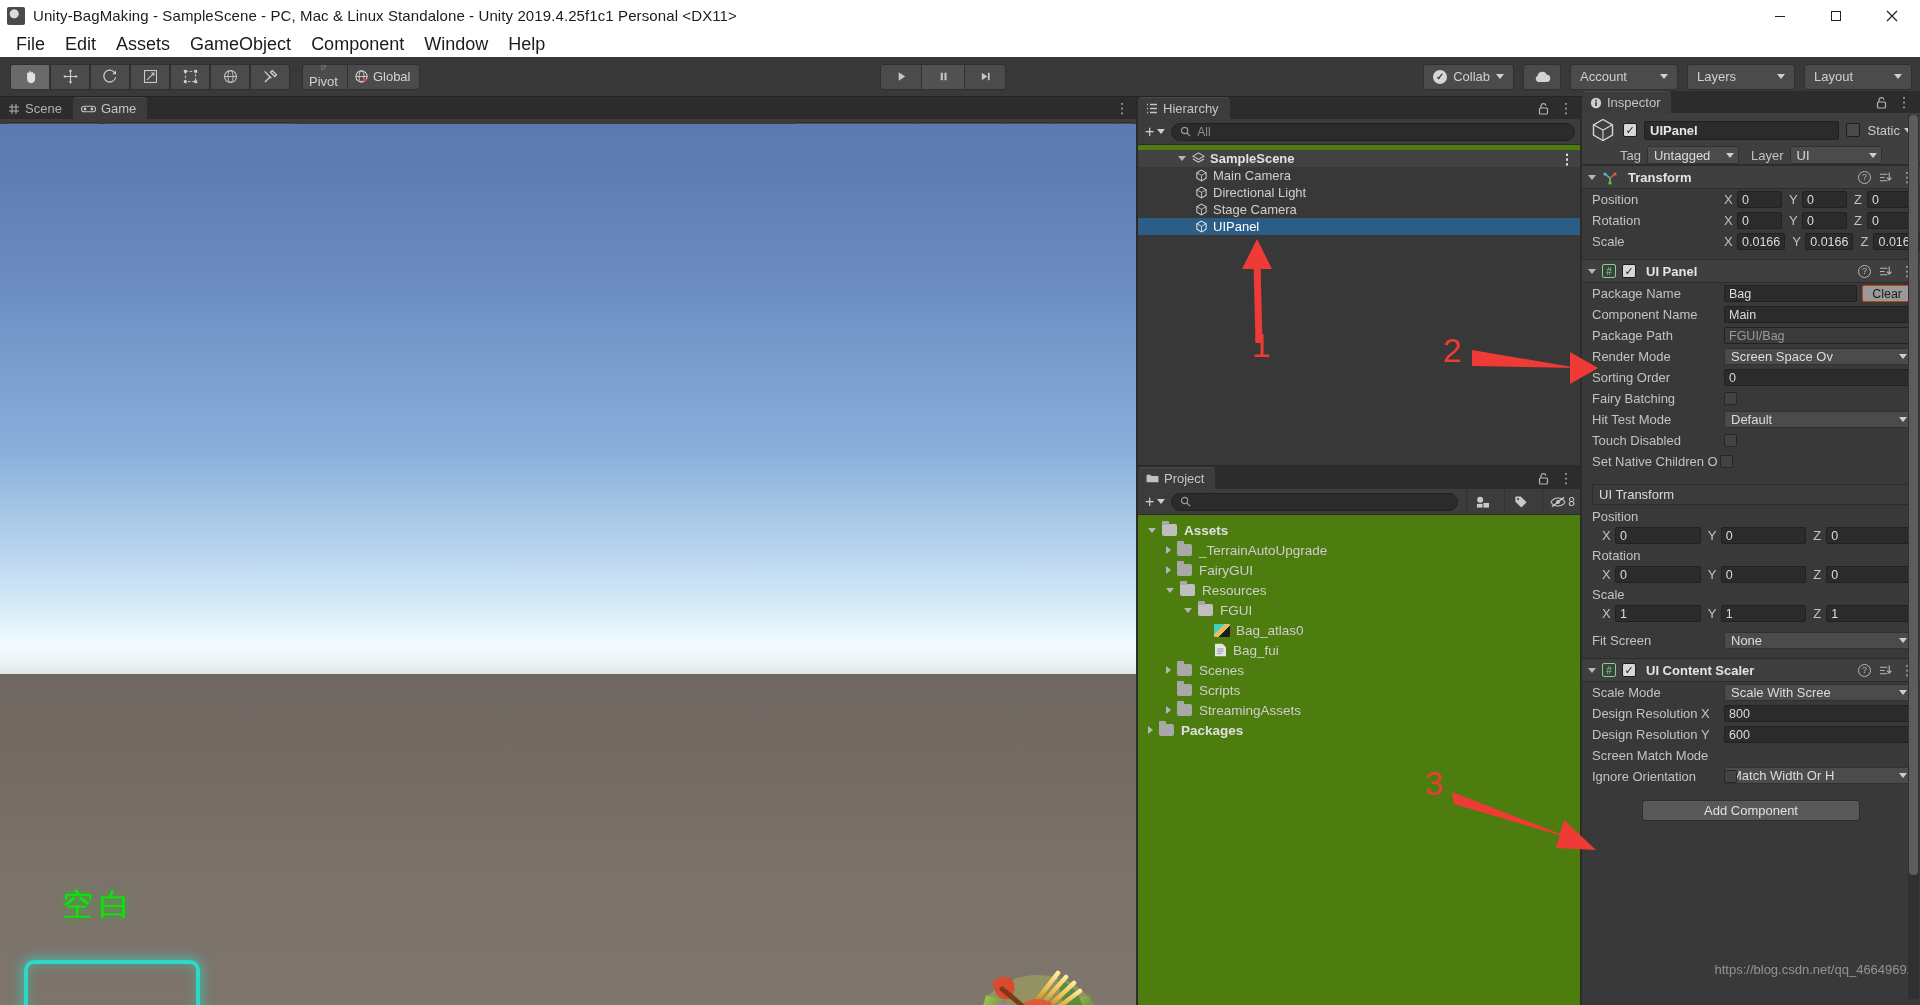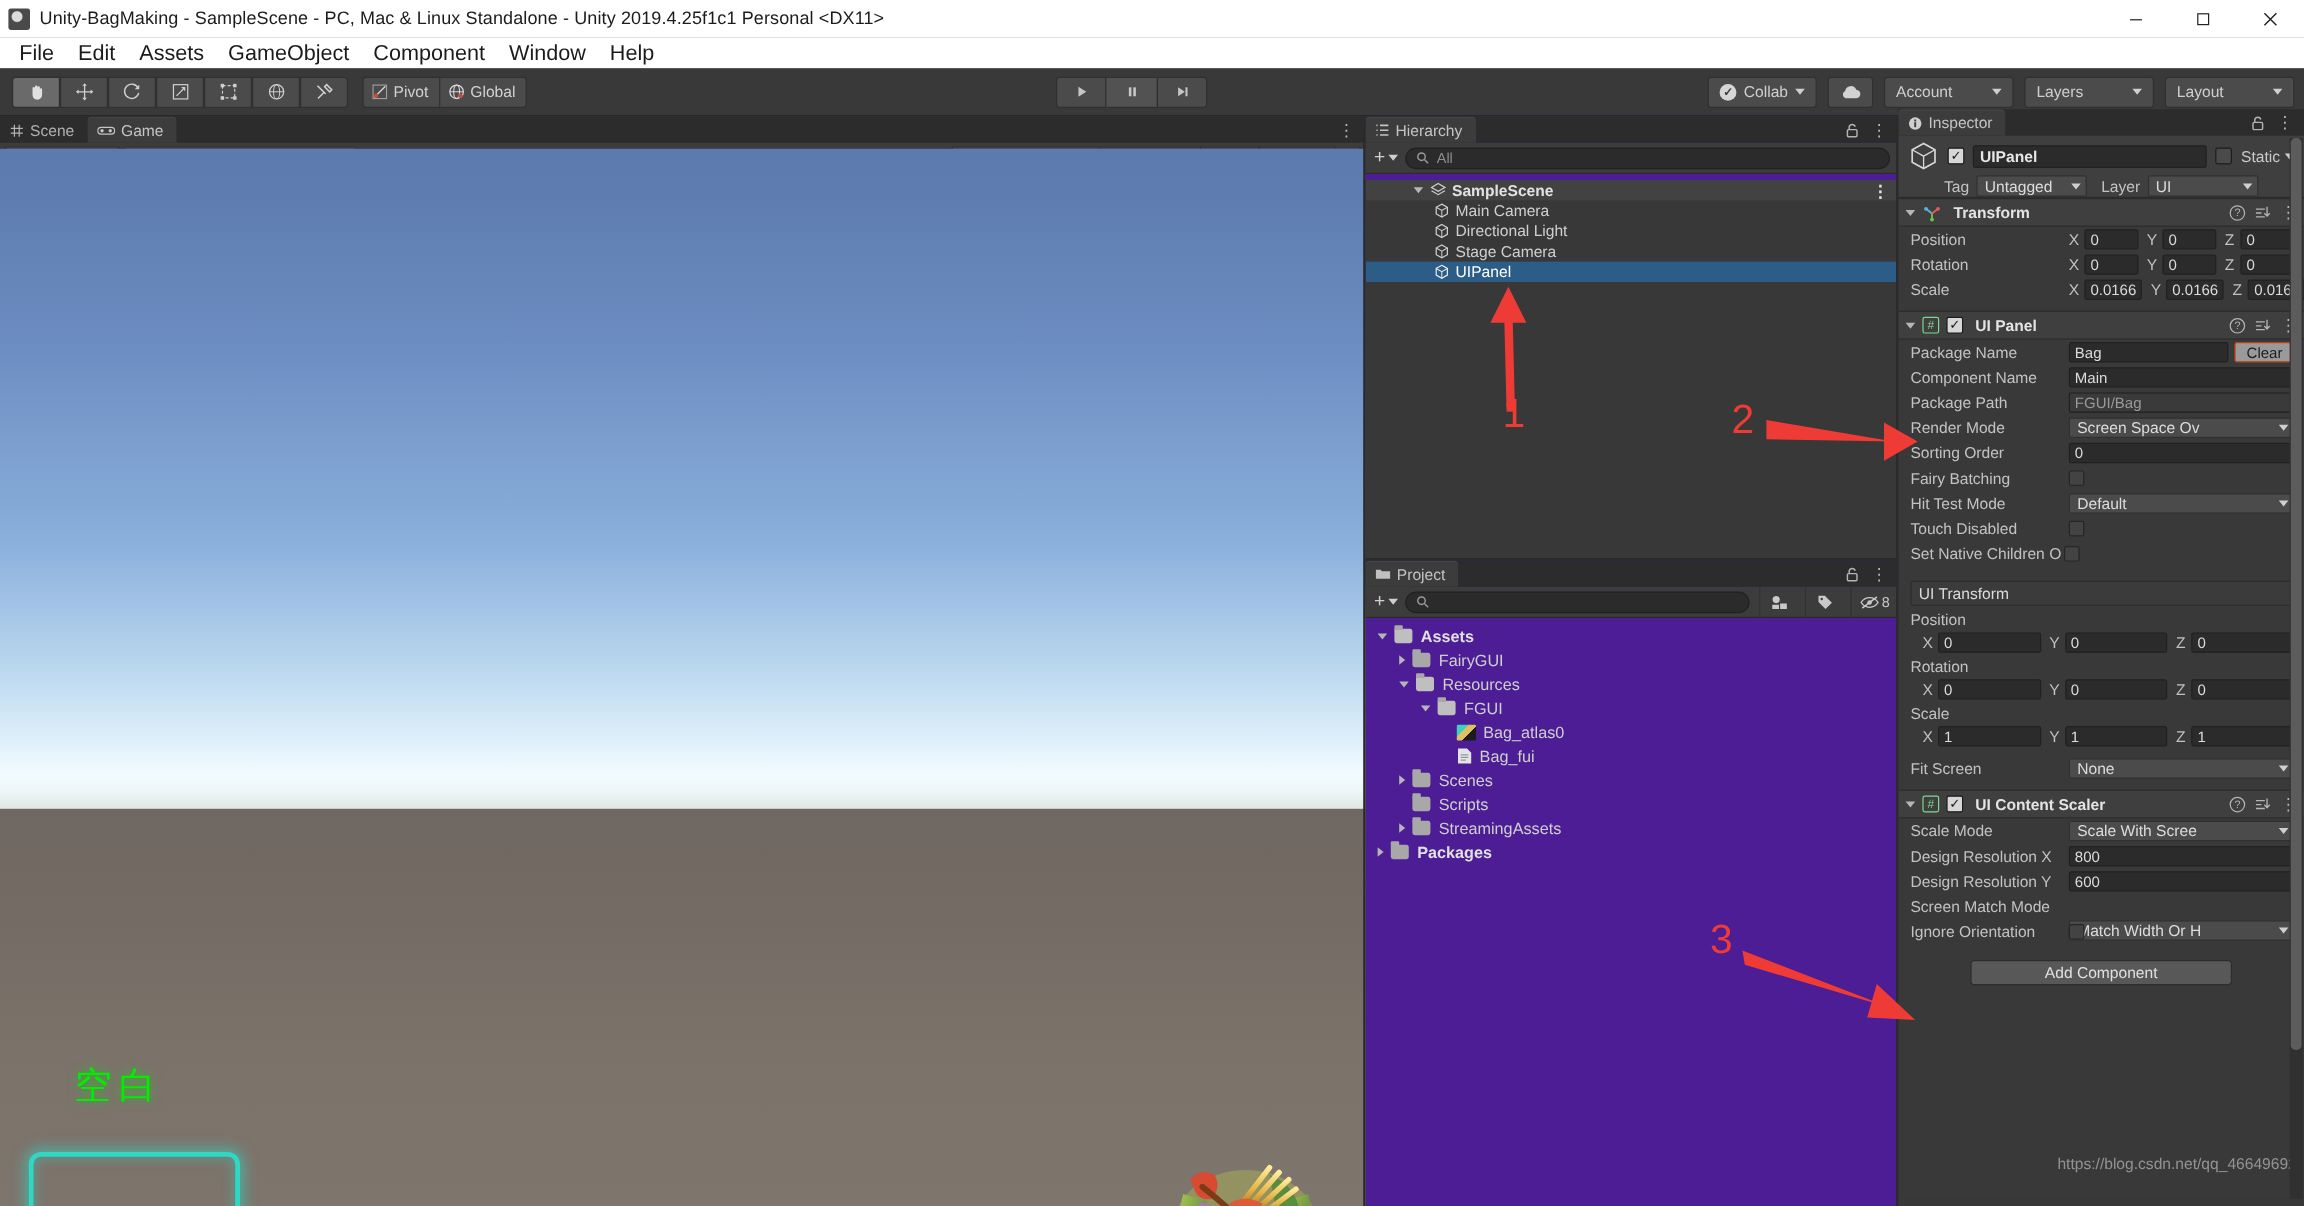--- a/index.html
+++ b/index.html
@@ -54,21 +54,21 @@
   }
   .tb-btn.first { border-radius: 3px 0 0 3px; margin-left: 10px; }
   .tb-btn.last { border-radius: 0 3px 3px 0; }
   .tb-btn.active { background: #6a6a6a; }
   .tb-sep { width: 12px; }
   .pivot-btn {
     height: 26px; background: #4b4b4b; border: 1px solid #303030;
     display: flex; align-items: center; gap: 4px; padding: 0 9px 0 6px;
     color: #d2d2d2; font-size: 13px;
   }
-  .pivot-btn.l { border-radius: 3px 0 0 3px; }
+  .pivot-btn.l { border-radius: 3px 0 0 3px; flex-direction: column; }
   .pivot-btn.r { border-radius: 0 3px 3px 0; border-left: none; }
   .play-group { position: absolute; left: 880px; display: flex; }
   .play-btn {
     width: 42px; height: 26px; background: #4b4b4b; border: 1px solid #303030;
     display: flex; align-items: center; justify-content: center;
   }
   .play-btn.l { border-radius: 3px 0 0 3px; }
   .play-btn.m { border-left: none; border-right: none; background: #525252; }
   .play-btn.r { border-radius: 0 3px 3px 0; }
   .tb-right { position: absolute; right: 8px; display: flex; align-items: center; gap: 9px; }
@@ -78,21 +78,21 @@
   }
   .tb-pill.wide { min-width: 108px; justify-content: space-between; }
   .caret { width: 0; height: 0; border-left: 4px solid transparent; border-right: 4px solid transparent;
            border-top: 5px solid #cfcfcf; }
   .collab-check {
     width: 14px; height: 14px; border-radius: 50%; background: #d6d6d6; color: #3a3a3a;
     font-size: 10px; display: flex; align-items: center; justify-content: center; font-weight: bold;
   }
 
   
-  .panel { position: absolute; background: #4c1d95; }
+  .panel { position: absolute; background: #4d7c0f; }
   .panel-tabstrip {
     height: 22px; background: #2c2c2c; display: flex; align-items: stretch; position: relative;
   }
   .ptab {
     display: flex; align-items: center; gap: 5px; padding: 0 11px 0 8px;
     font-size: 13px; color: #c4c4c4; background: #3c3c3c;
     border-top: 1px solid #4a4a4a; border-radius: 4px 4px 0 0;
   }
   .ptab.inactive { background: #2c2c2c; border-top-color: transparent; color: #b0b0b0; }
   .ptab-right {
@@ -652,20 +652,25 @@
     </div>
 
     <div class="pr-tree">
 
       <div class="prow bold" style="padding-left:10px;">
         <span class="tw open" style="margin-right:6px;"></span>
         <span class="folder open" style="margin-right:7px;"></span>
         <span>Assets</span>
       </div>
 
+      <div class="prow" style="padding-left:28px;">
+        <span class="tw" style="margin-right:6px;"></span>
+        <span class="folder" style="margin-right:7px;"></span>
+        <span>_TerrainAutoUpgrade</span>
+      </div>
 
       <div class="prow" style="padding-left:28px;">
         <span class="tw" style="margin-right:6px;"></span>
         <span class="folder" style="margin-right:7px;"></span>
         <span>FairyGUI</span>
       </div>
 
       <div class="prow" style="padding-left:28px;">
         <span class="tw open" style="margin-right:6px;"></span>
         <span class="folder open" style="margin-right:7px;"></span>

